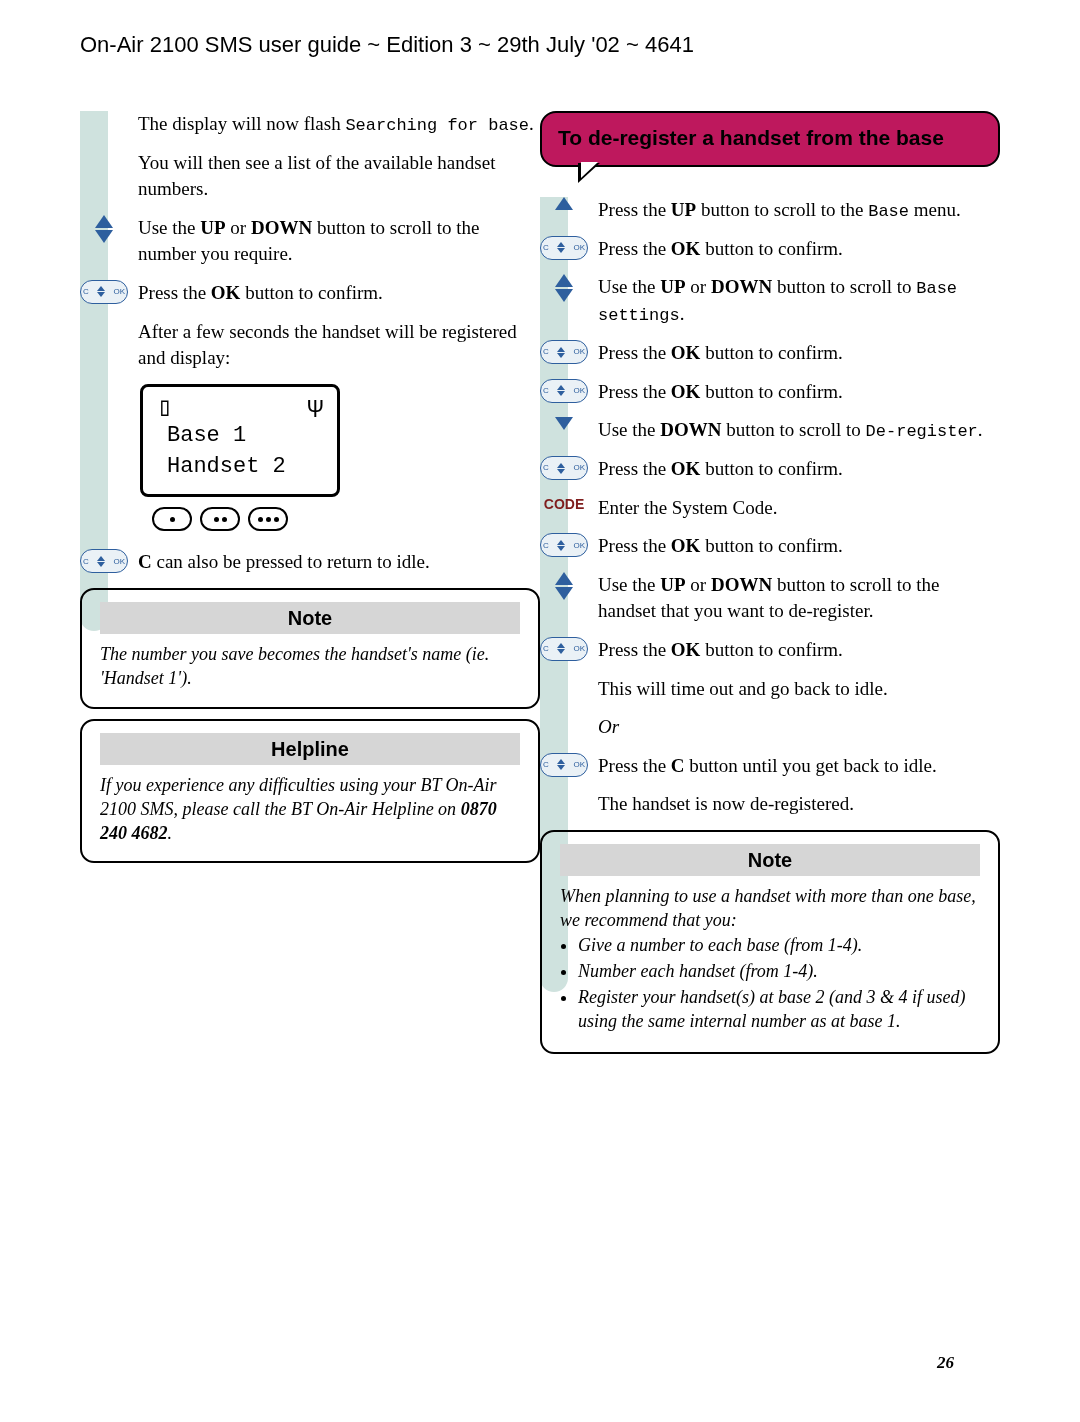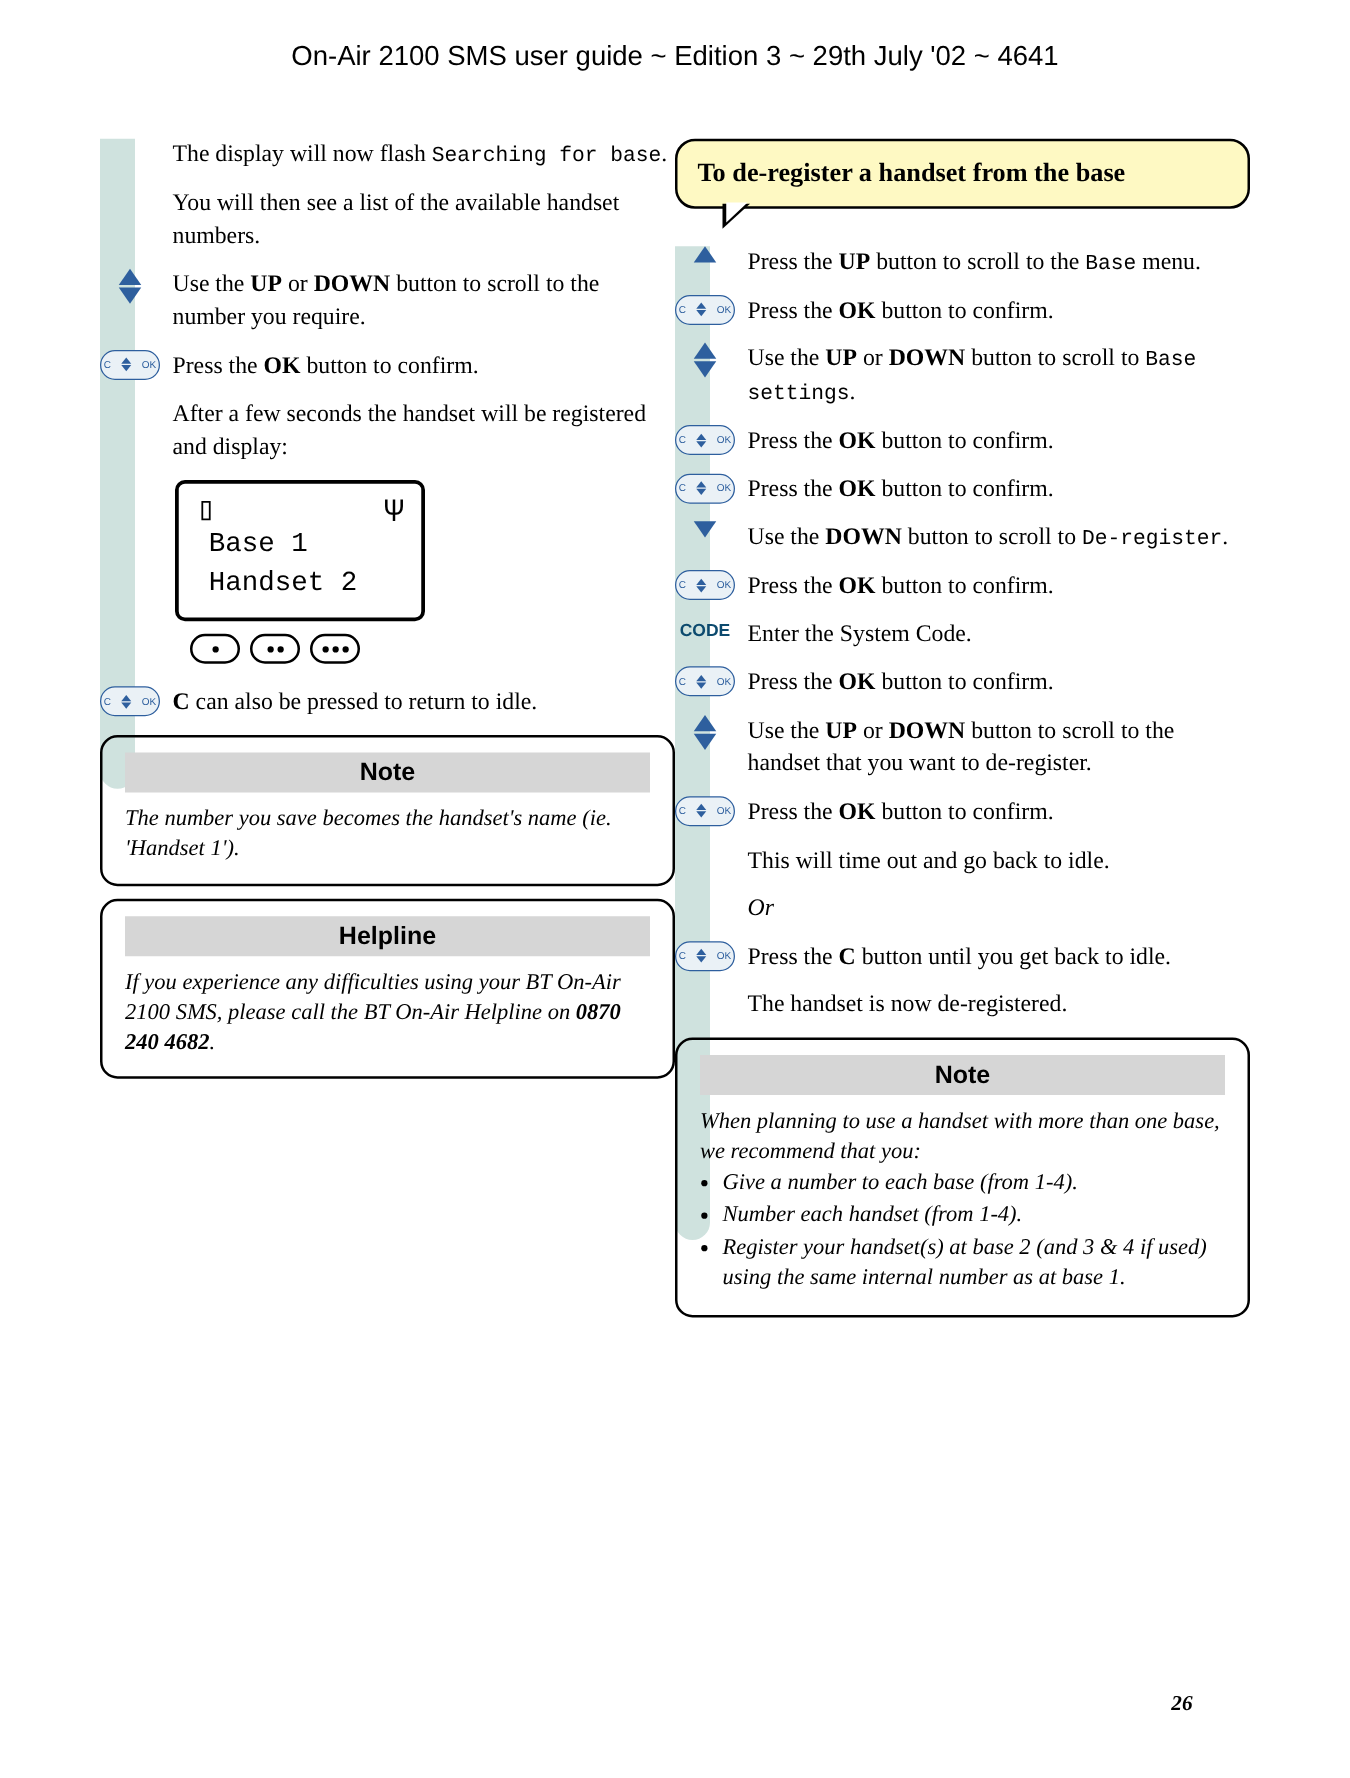--- a/index.html
+++ b/index.html
@@ -7,21 +7,21 @@
     font-family: Georgia, 'Times New Roman', serif;
     font-size: 18px;
     line-height: 1.4;
     color: #000;
     background: #fff;
     width: 1080px;
     margin: 0 auto;
     padding: 30px 80px 40px 80px;
   }
   .header {
-    text-align: center;
+    text-align: left;
     font-size: 22px;
     margin-bottom: 50px;
     font-family: 'Trebuchet MS', Arial, sans-serif;
   }
   .columns {
     display: flex;
   }
   .col {
     flex: 1;
     min-width: 0;
@@ -78,21 +78,21 @@
     align-items: center;
     justify-content: space-between;
     padding: 0 2px;
     background: #eaf1f6;
   }
   .ok-c { font-size: 8px; color: #2e5f9e; font-family: Arial, sans-serif; }
   .ok-mid { display:flex; flex-direction:column; align-items:center; }
   .ok-mid .mu { width:0;height:0;border-left:4px solid transparent;border-right:4px solid transparent;border-bottom:5px solid #2e5f9e; }
   .ok-mid .md { width:0;height:0;border-left:4px solid transparent;border-right:4px solid transparent;border-top:5px solid #2e5f9e; margin-top:1px;}
   .ok-ok { font-size: 8px; color:#2e5f9e; font-family: Arial, sans-serif; }
-  .code-label { font-family: Arial, sans-serif; font-weight:bold; color:#0c4a6e; font-size:14px; text-align:center; width:100%; }
+  .code-label { font-family: Arial, sans-serif; font-weight:bold; color:#7f1d1d; font-size:14px; text-align:center; width:100%; }
 
   .lcd {
     border: 3px solid #000;
     border-radius: 8px;
     width: 200px;
     margin: 10px 0 10px 60px;
     padding: 8px 14px 12px 14px;
     font-family: 'Courier New', monospace;
     font-size: 22px;
     background:#fff;
@@ -124,27 +124,27 @@
     font-size: 18px;
     line-height: 1.35;
   }
   .help-body { font-family: Georgia, serif; }
   .help-body .phone { font-weight: bold; font-style: italic; }
 
   .callout {
     border: 2.5px solid #000;
     border-radius: 16px;
     padding: 12px 16px 14px 16px;
-    font-family: Liberation Serif, serif;
+    font-family: Liberation Sans, sans-serif;
     font-weight: bold;
     font-size: 21px;
     line-height: 1.25;
     position: relative;
     margin-bottom: 30px;
-    background:#fef9c3;
+    background:#be185d;
   }
   .callout-tail {
     position: absolute;
     left: 36px;
     bottom: -18px;
     width: 0; height: 0;
     border-left: 0px solid transparent;
     border-right: 22px solid transparent;
     border-top: 20px solid #000;
   }

